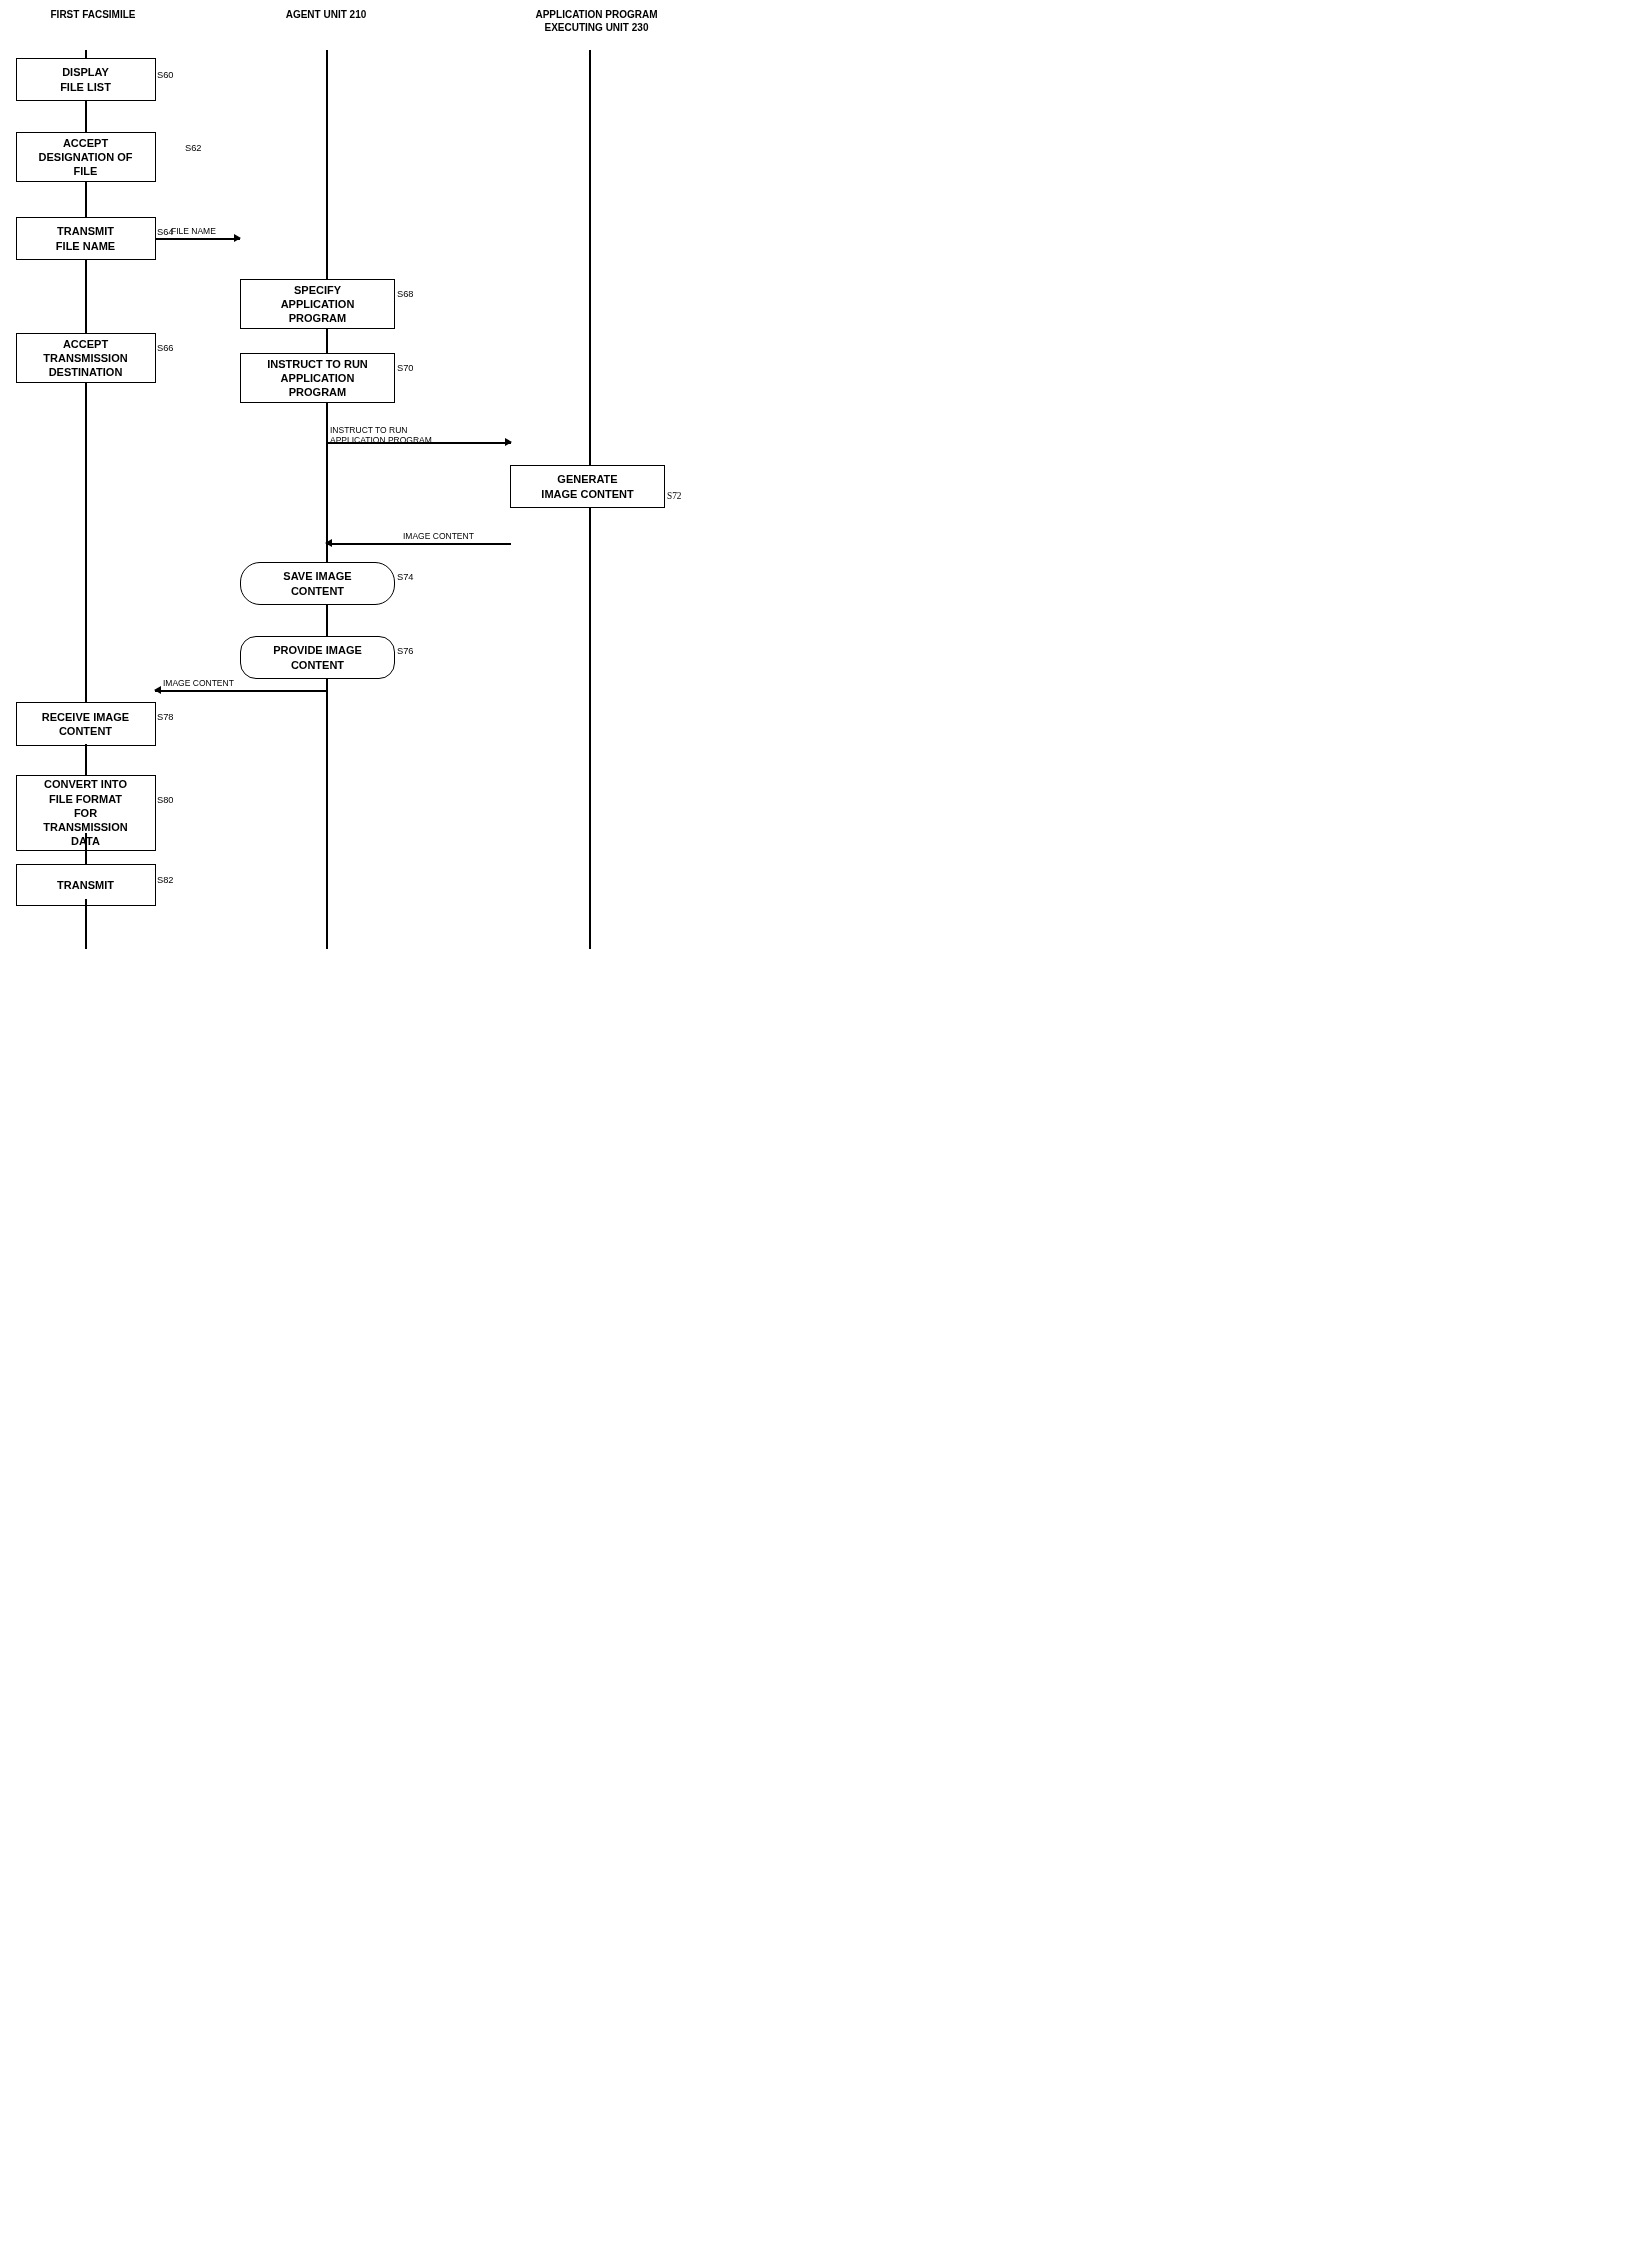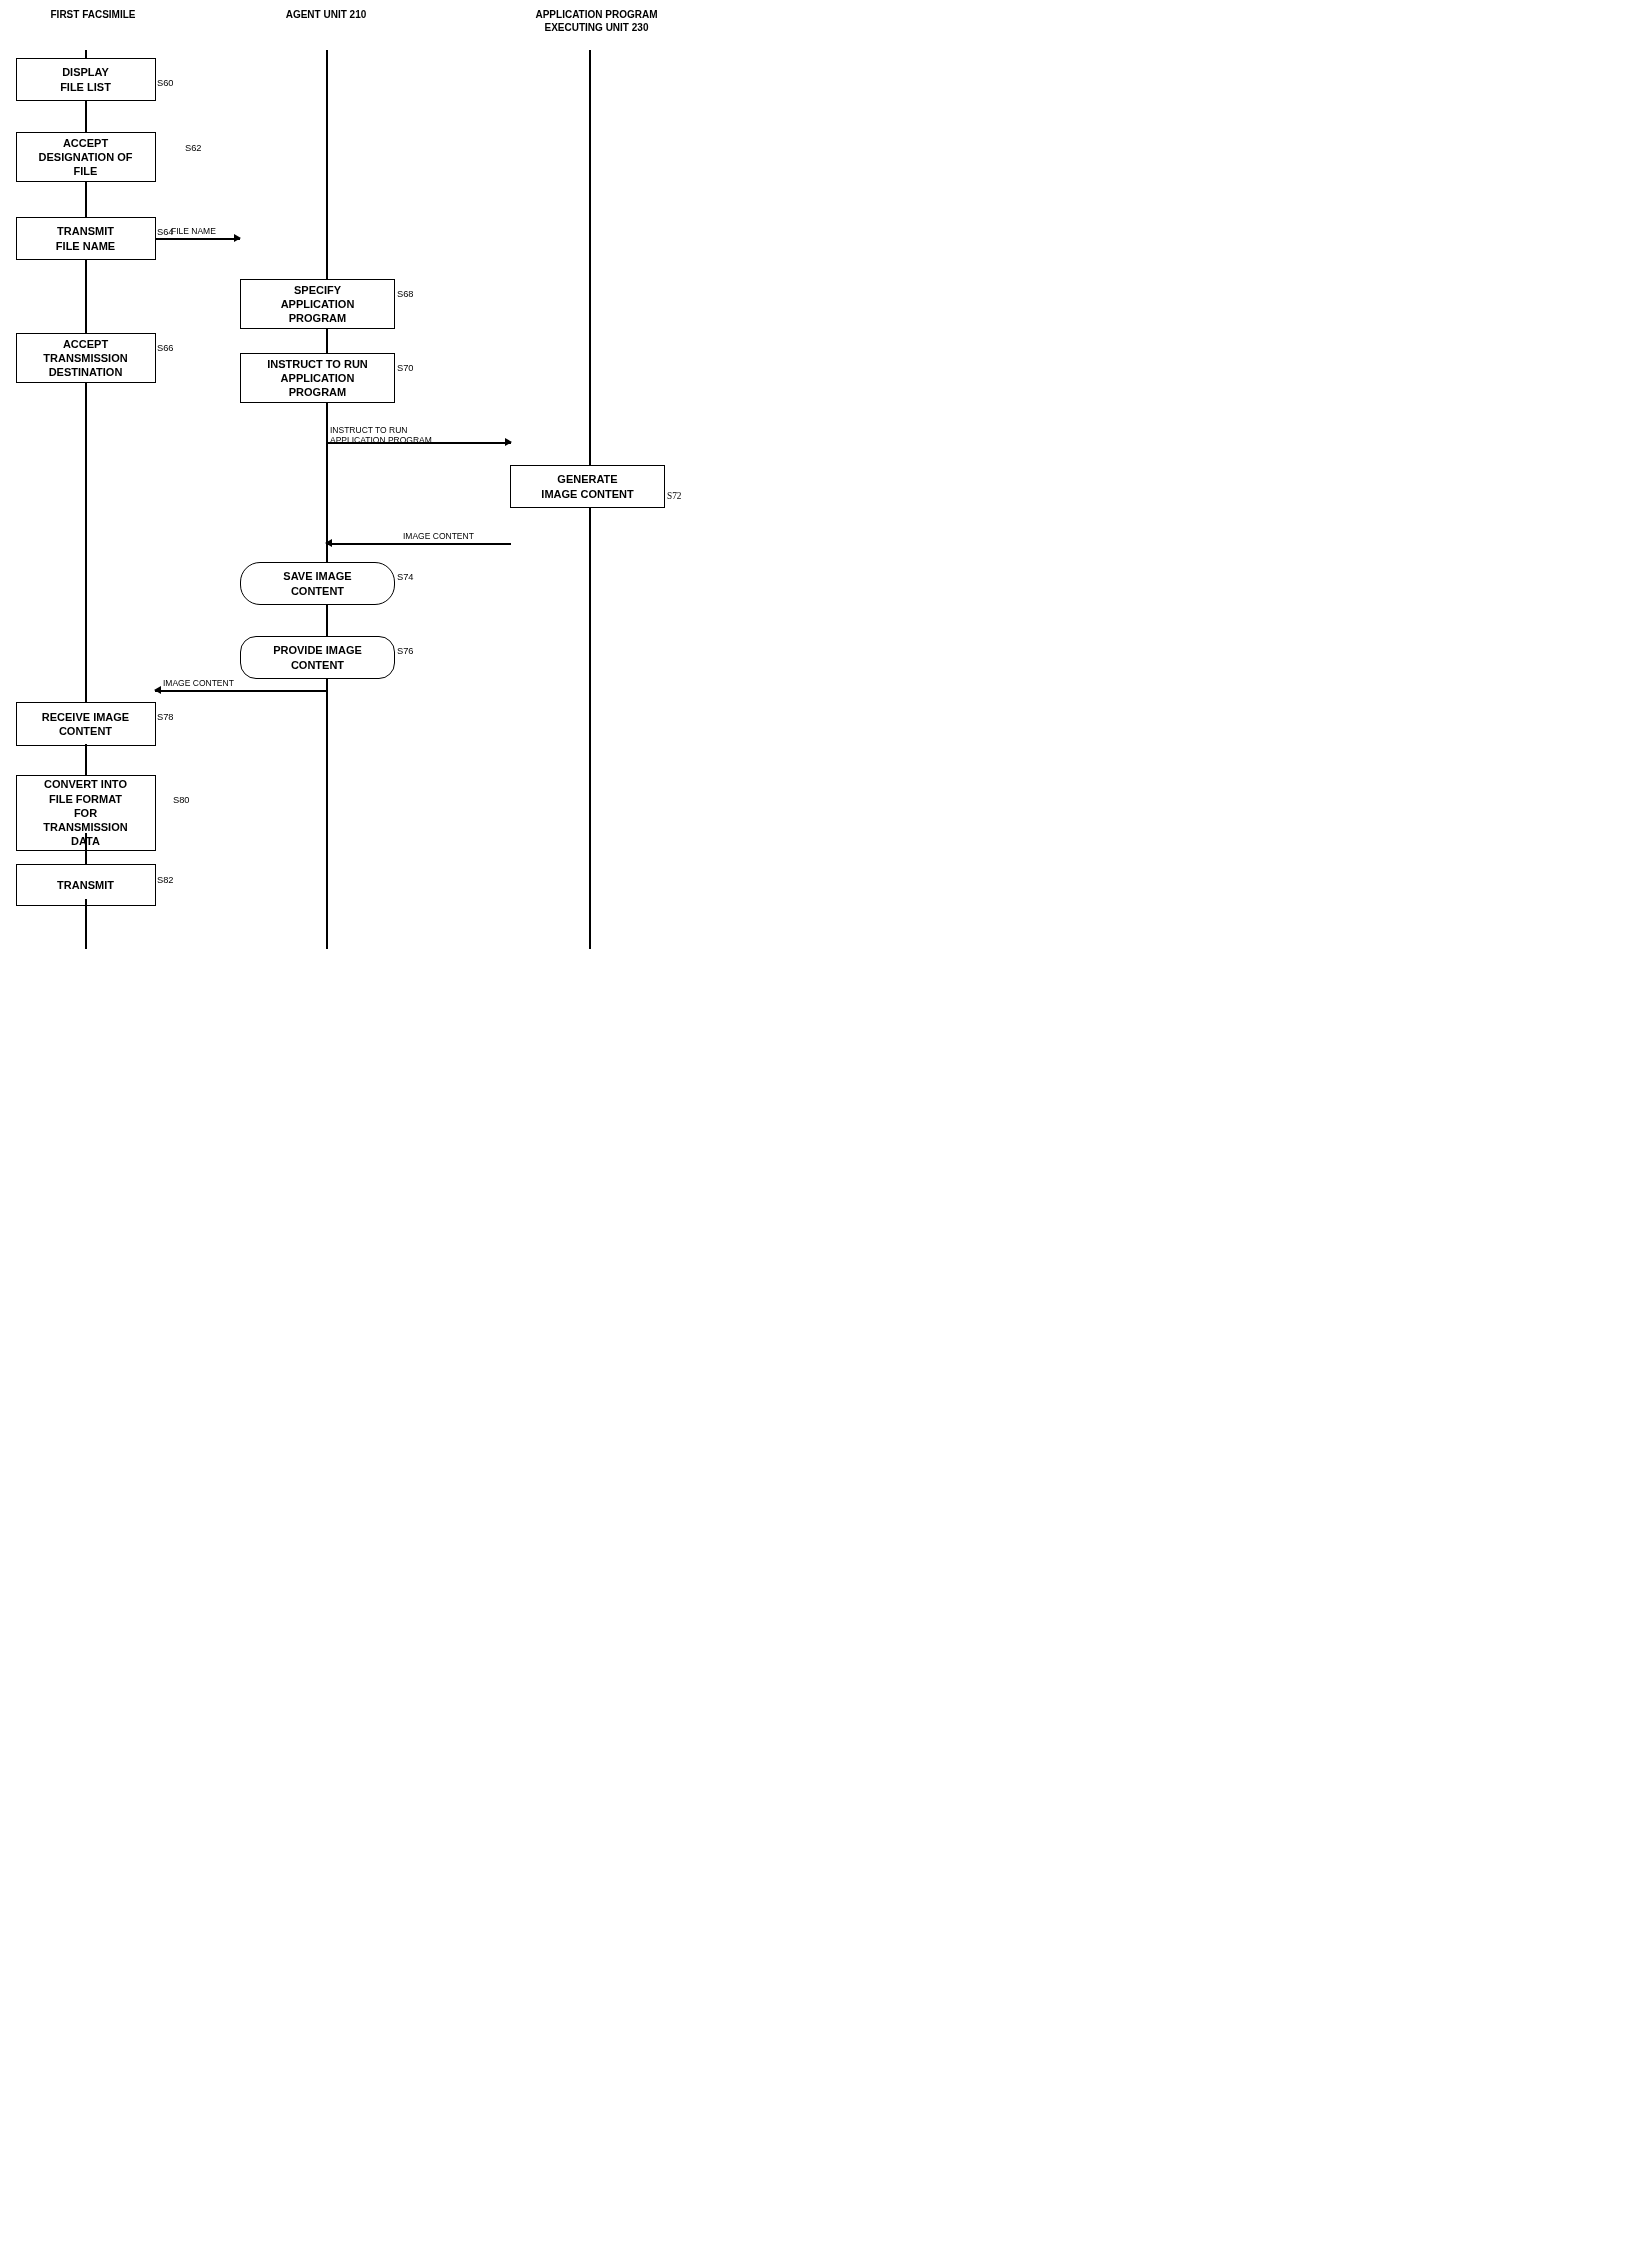--- a/index.html
+++ b/index.html
@@ -106,21 +106,21 @@
 
   <div class="v-line" style="left: 85px; top: 50px; height: 899px;"></div>
 
   <div class="v-line" style="left: 326px; top: 50px; height: 899px;"></div>
 
   <div class="v-line" style="left: 589px; top: 50px; height: 899px;"></div>
 
   <div class="process-box" style="left: 15.5px; top: 58px; width: 140px; height: 43px;">
     <span>DISPLAY<br>FILE LIST</span>
   </div>
-  <div class="step-label" style="left: 157px; top: 70px; margin-top: 8px;">S60</div>
+  <div class="step-label" style="left: 157px; top: 70px;">S60</div>
 
   <div class="process-box" style="left: 15.5px; top: 132px; width: 140px; height: 50px;">
     <span>ACCEPT<br>DESIGNATION OF<br>FILE</span>
   </div>
   <div class="step-label" style="left: 157px; top: 143px; margin-left: 28px;">S62</div>
 
   <div class="process-box" style="left: 15.5px; top: 217px; width: 140px; height: 43px;">
     <span>TRANSMIT<br>FILE NAME</span>
   </div>
   <div class="step-label" style="left: 157px; top: 227px;">S64</div>
@@ -131,21 +131,21 @@
   <div class="step-label" style="left: 157px; top: 343px;">S66</div>
 
   <div class="process-box" style="left: 15.5px; top: 702px; width: 140px; height: 44px;">
     <span>RECEIVE IMAGE<br>CONTENT</span>
   </div>
   <div class="step-label" style="left: 157px; top: 712px;">S78</div>
 
   <div class="process-box" style="left: 15.5px; top: 775px; width: 140px; height: 76px;">
     <span>CONVERT INTO<br>FILE FORMAT FOR<br>TRANSMISSION<br>DATA</span>
   </div>
-  <div class="step-label" style="left: 157px; top: 795px; padding-left: 16px;">S80</div>
+  <div class="step-label" style="left: 157px; top: 795px;">S80</div>
 
   <div class="process-box" style="left: 15.5px; top: 864px; width: 140px; height: 35px;">
     <span>TRANSMIT</span>
   </div>
   <div class="step-label" style="left: 157px; top: 875px; text-align: right;">S82</div>
 
   <div class="process-box" style="left: 240px; top: 279px; width: 155px; height: 50px;">
     <span>SPECIFY<br>APPLICATION<br>PROGRAM</span>
   </div>
   <div class="step-label" style="left: 397px; top: 289px;">S68</div>

